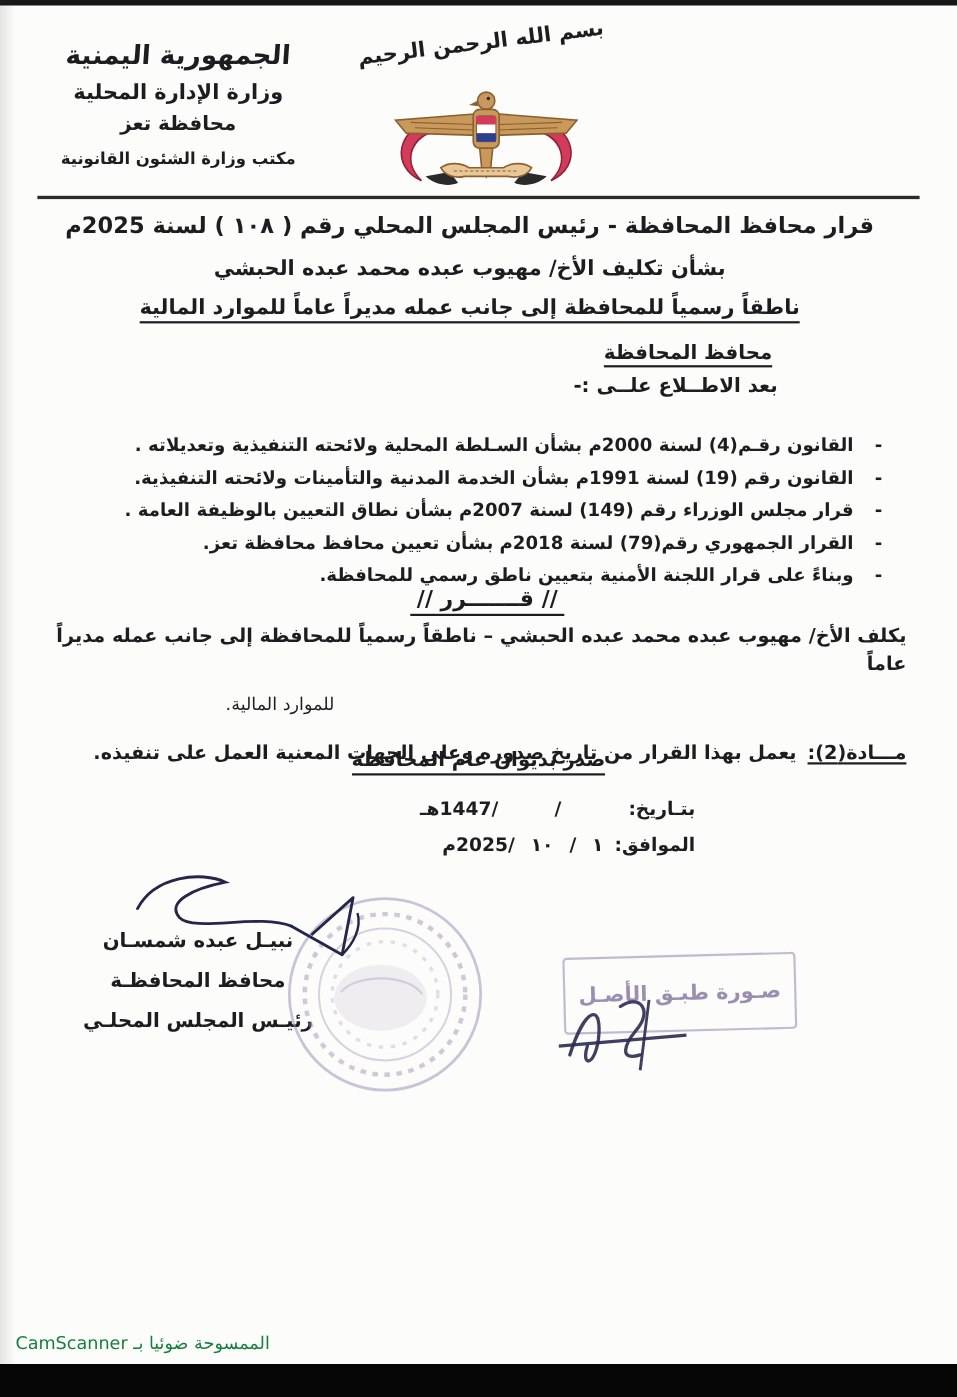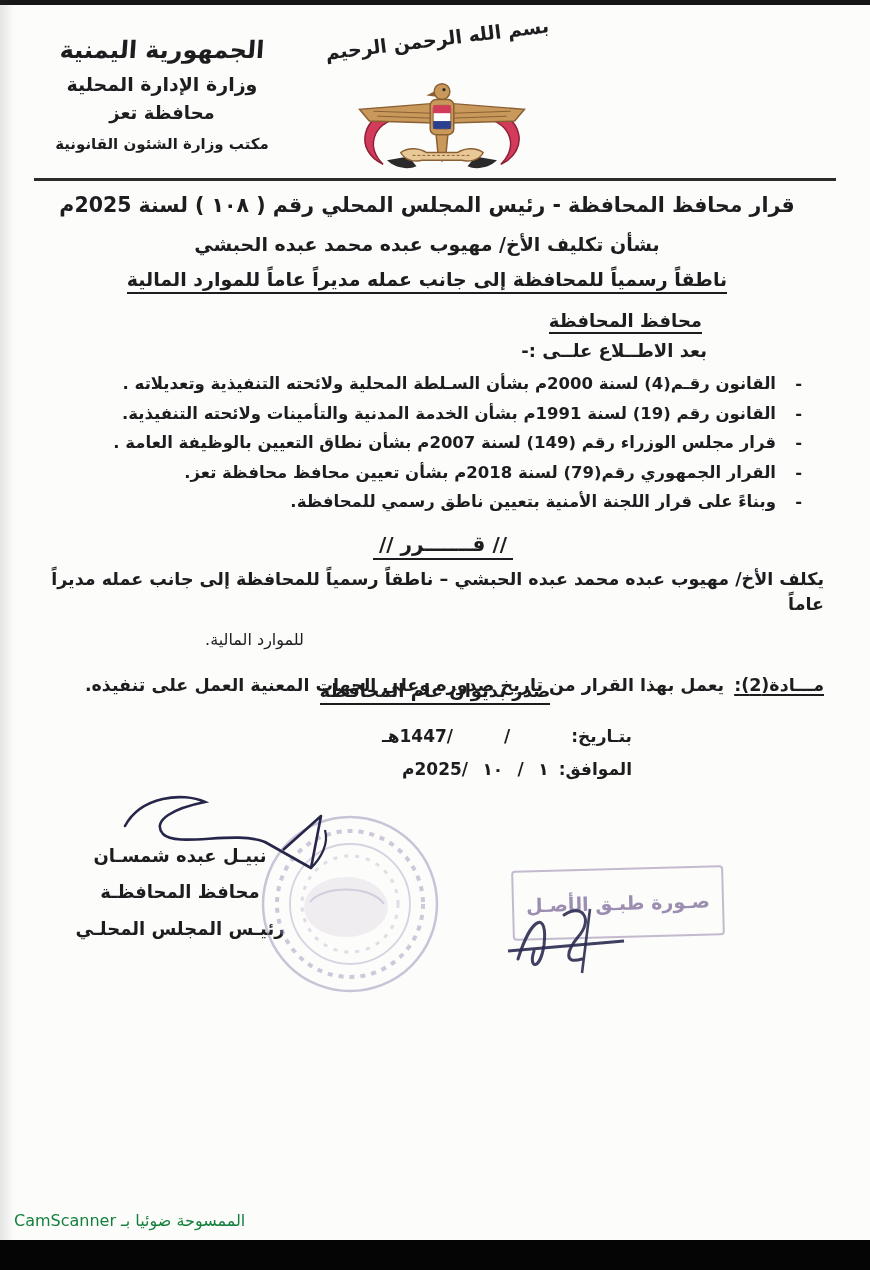--- a/index.html
+++ b/index.html
@@ -30,21 +30,21 @@
   .title-block { position:absolute; top:193px; right:66px; left:50px; text-align:center; }
   .title-l1 { font-size:20.5px; font-weight:bold; }
   .title-l2 { font-size:19px; font-weight:bold; margin-top:16px; }
   .title-l3 { font-size:19px; font-weight:bold; margin-top:13px; display:inline-block;
     border-bottom:2.5px solid #1d1d20; padding-bottom:2px; }
 
   
   .pre-heading { position:absolute; top:310px; right:168px; font-size:18px; font-weight:bold;
     border-bottom:2.5px solid #1d1d20; padding-bottom:1px;text-align:right; }
   .pre-intro { position:absolute; top:340px; right:163px; font-size:18px; font-weight:bold; }
-  .pre-list { position:absolute; top:373px; right:68px; left:60px; list-style:none; }
+  .pre-list { position:absolute; top:394px; right:68px; left:60px; list-style:none; }
   .pre-list li { font-size:16.5px; font-weight:bold; margin-bottom:8.5px; line-height:1.28;
     padding-right:26px; position:relative; }
   .pre-list li::before { content:"-"; position:absolute; right:0; top:0; font-weight:bold; }
 
   
   .decree-heading-wrap { position:absolute; top:532px; right:0; left:16px; text-align:center; }
   .decree-heading { font-size:20px; font-weight:bold; display:inline-block;
     border-bottom:2.5px solid #1d1d20; padding:0 6px 2px; letter-spacing:1px; }
   .articles { position:absolute; top:567px; right:46px; left:46px; }
   .article-row { display:flex; direction:rtl; gap:10px; font-size:17.5px; font-weight:bold; line-height:1.45; }

